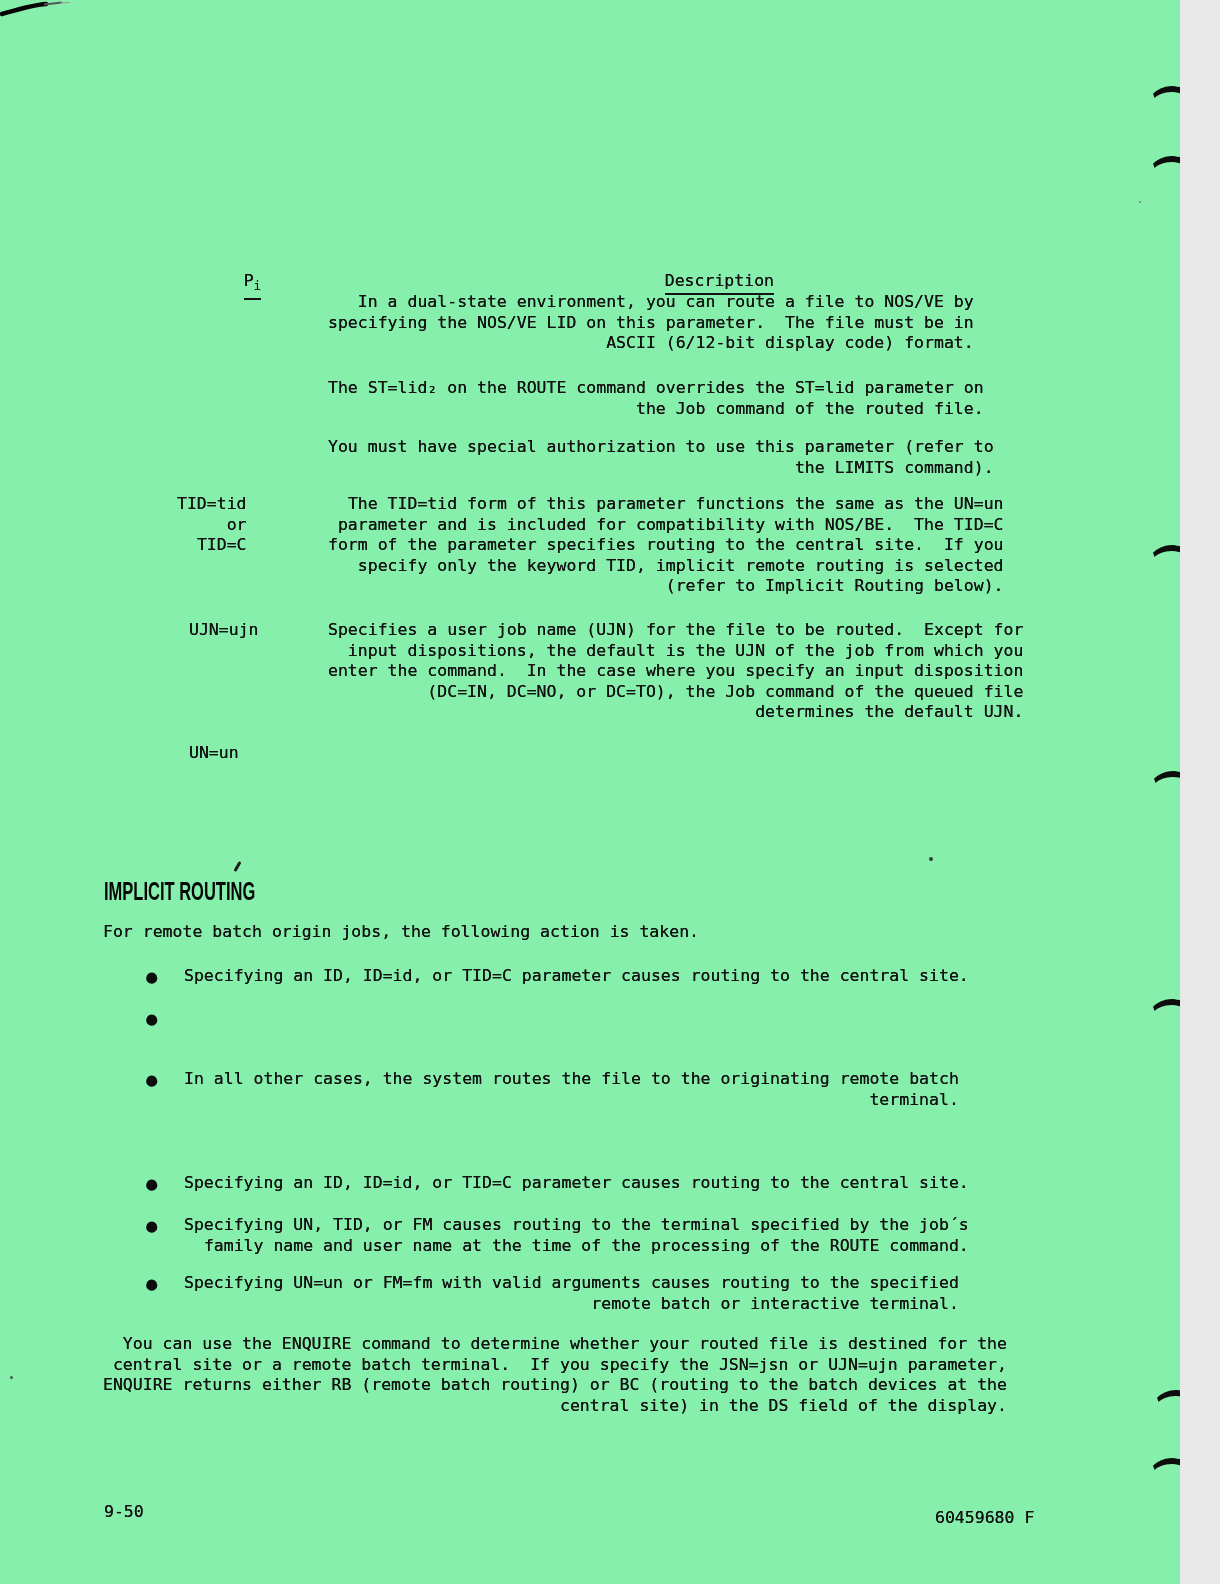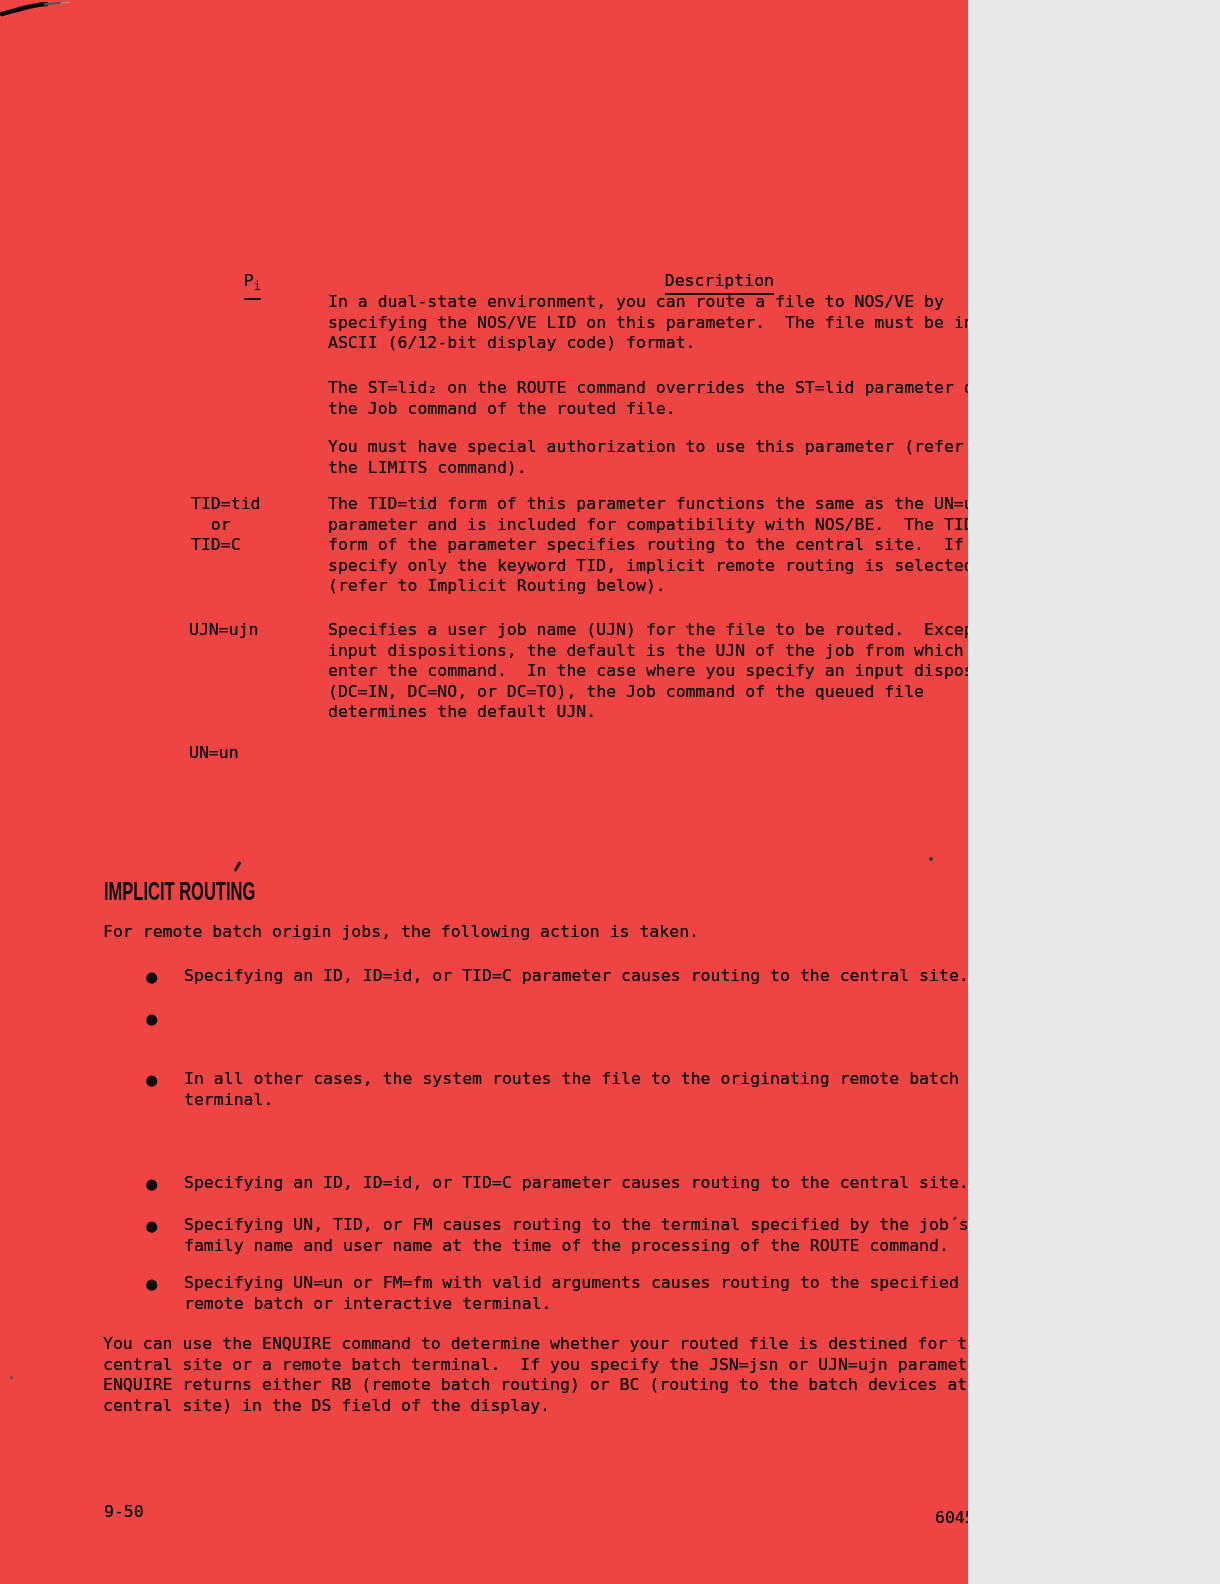--- a/index.html
+++ b/index.html
@@ -1,22 +1,23 @@
 <!DOCTYPE html>
 <html><head>
 <meta charset="utf-8">
 <style>
   html,body{margin:0;padding:0;background:#e8e8e8;}
   .page{
     position:relative;
-    width:968px;height:1584px;
-    background:#ef4444;
+    width:1180px;height:1584px;
+    background:#86efac;
     overflow:hidden;
     font-family:"DejaVu Sans Mono","Liberation Mono",monospace;
     color:#121212;
+    text-align:right;
   }
   .mono{
     position:absolute;
     font-size:16.5px;
     line-height:20.5px;
     white-space:pre;
     letter-spacing:0px;
     text-shadow:0 0 0.35px #111;
   }
   .uline{
@@ -92,21 +93,21 @@
   </div>
 
   <div class="mono" style="left:328px;top:292px">In a dual-state environment, you can route a file to NOS/VE by
 specifying the NOS/VE LID on this parameter.  The file must be in
 ASCII (6/12-bit display code) format.</div>
   <div class="mono" style="left:328px;top:378px">The ST=lid₂ on the ROUTE command overrides the ST=lid parameter on
 the Job command of the routed file.</div>
   <div class="mono" style="left:328px;top:437px">You must have special authorization to use this parameter (refer to
 the LIMITS command).</div>
 
-  <div class="mono" style="left:191px;top:494px">TID=tid
+  <div class="mono" style="left:177px;top:494px">TID=tid
   or
 TID=C</div>
   <div class="mono" style="left:328px;top:494px">The TID=tid form of this parameter functions the same as the UN=un
 parameter and is included for compatibility with NOS/BE.  The TID=C
 form of the parameter specifies routing to the central site.  If you
 specify only the keyword TID, implicit remote routing is selected
 (refer to Implicit Routing below).</div>
 
   <div class="mono" style="left:189px;top:620px">UJN=ujn</div>
   <div class="mono" style="left:328px;top:620px">Specifies a user job name (UJN) for the file to be routed.  Except for

